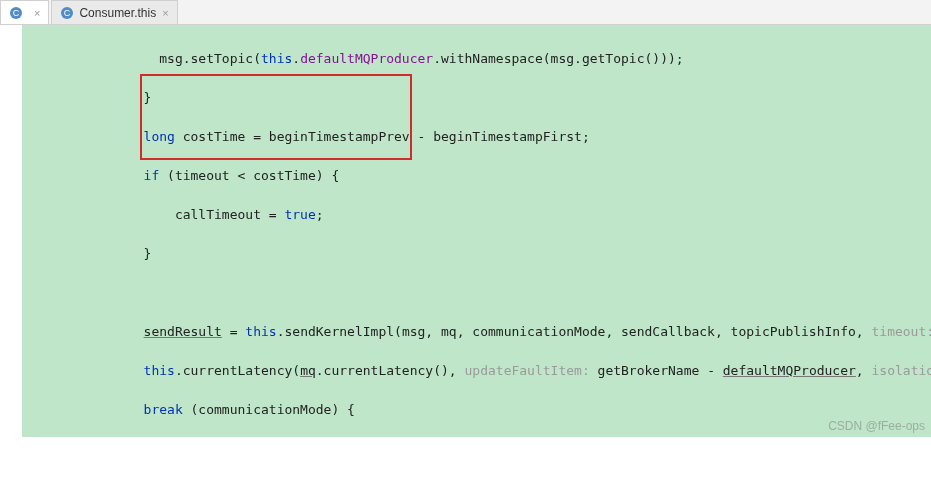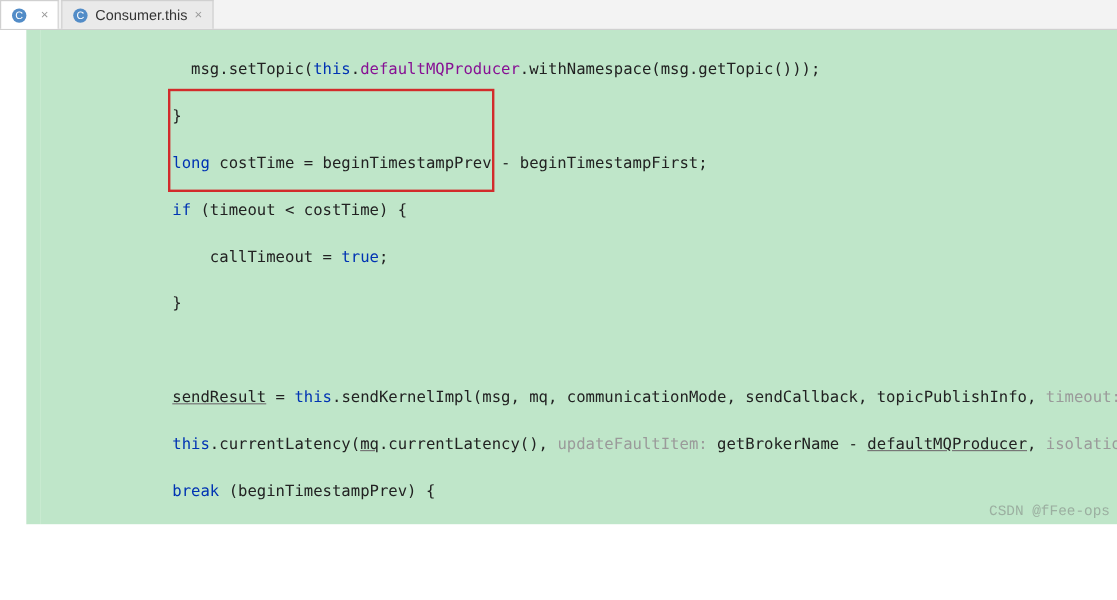--- a/index.html
+++ b/index.html
@@ -6,21 +6,21 @@
 .tabbar{height:24px;background:#f3f3f3;border-bottom:1px solid #d0d0d0;display:flex;align-items:flex-end;user-select:none}
 .tab{display:flex;align-items:center;height:23px;padding:0 8px;border:1px solid #d0d0d0;border-bottom:none;background:#eaeaea;margin-right:2px;font-family:"Segoe UI",sans-serif;font-size:12px;color:#333;cursor:pointer}
 .tab.active{background:#ffffff}
 .tab .ficon{width:14px;height:14px;margin-right:5px;display:inline-flex;align-items:center;justify-content:center}
 .tab .close{margin-left:6px;color:#999;font-size:11px}
 .editor{position:relative;height:412px;overflow:hidden;background:#ffffff}
 .ruler{position:absolute;left:0;top:0;bottom:0;width:22px;background:#ffffff;border-right:1px solid #eee}
 .gutter{position:absolute;left:22px;top:0;bottom:0;width:12px;background:#bfe6c9}
 .code{position:absolute;left:34px;right:0;top:0;bottom:0;background:#bfe6c9;padding-top:4px;line-height:19.5px;white-space:pre}
 .redbox{position:absolute;left:140px;top:49px;width:268px;height:82px;border:2px solid #d22b2b;pointer-events:none}
-.watermark{position:absolute;right:6px;bottom:4px;font-family:Liberation Mono, monospace;font-size:12px;color:rgba(120,120,120,.5)}
+.watermark{position:absolute;right:6px;bottom:4px;font-family:Liberation Sans, sans-serif;font-size:12px;color:rgba(120,120,120,.5)}
 .kw{color:#0033B3}
 .ty{color:#0033B3}
 .fld{color:#871094}
 .mtdi{font-style:italic;color:#00627A}
 .hint{color:#9a9a9a}
 .und{text-decoration:underline;text-decoration-color:#777}
 .ind{display:inline-block}
 </style>
 </head>
 <body>
@@ -53,21 +53,21 @@
   <div class="code">
 <div><span class="ind">                </span><span>msg.setTopic(</span><span class="kw">this</span><span>.</span><span class="fld">defaultMQProducer</span><span>.withNamespace(msg.getTopic()));</span></div>
 <div><span class="ind">              </span><span>}</span></div>
 <div><span class="ind">              </span><span class="ty">long</span><span> costTime = beginTimestampPrev - beginTimestampFirst;</span></div>
 <div><span class="ind">              </span><span class="kw">if</span><span> (timeout &lt; costTime) {</span></div>
 <div><span class="ind">                  </span><span>callTimeout = </span><span class="kw">true</span><span>;</span></div>
 <div><span class="ind">              </span><span>}</span></div>
 <div><span></span> </div>
 <div><span class="ind">              </span><span class="und">sendResult</span><span> = </span><span class="kw">this</span><span>.sendKernelImpl(msg, mq, communicationMode, sendCallback, topicPublishInfo, </span><span class="hint">timeout:</span></div>
 <div><span class="ind">              </span><span class="kw">this</span><span>.currentLatency(</span><span class="und">mq</span><span>.currentLatency(), </span><span class="hint">updateFaultItem:</span><span> getBrokerName - </span><span class="und">defaultMQProducer</span><span>, </span><span class="hint">isolation:</span></div>
-<div><span class="ind">              </span><span class="kw">break</span><span> (beginTimestampPrev) {</span></div>
+<div><span class="ind">              </span><span class="kw">break</span><span> (communicationMode) {</span></div>
 
 
 
 
 
 
 
 
 
 

